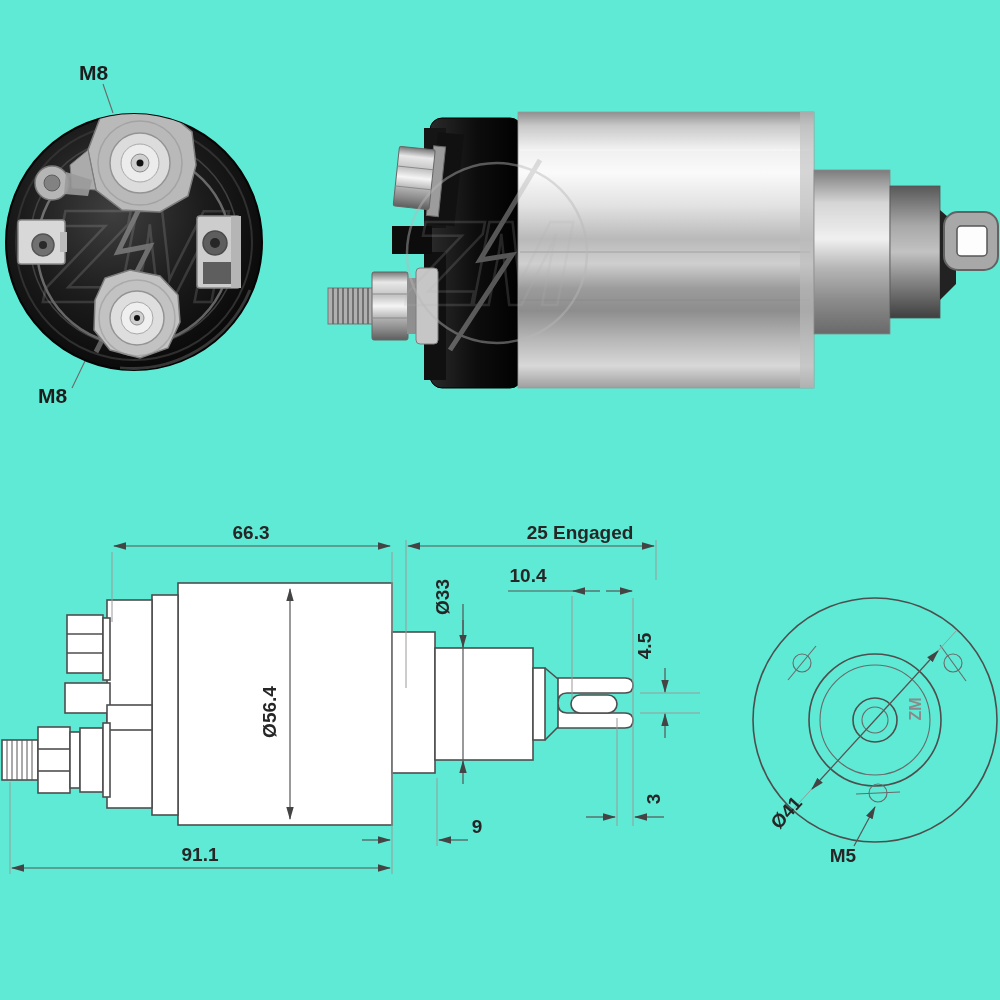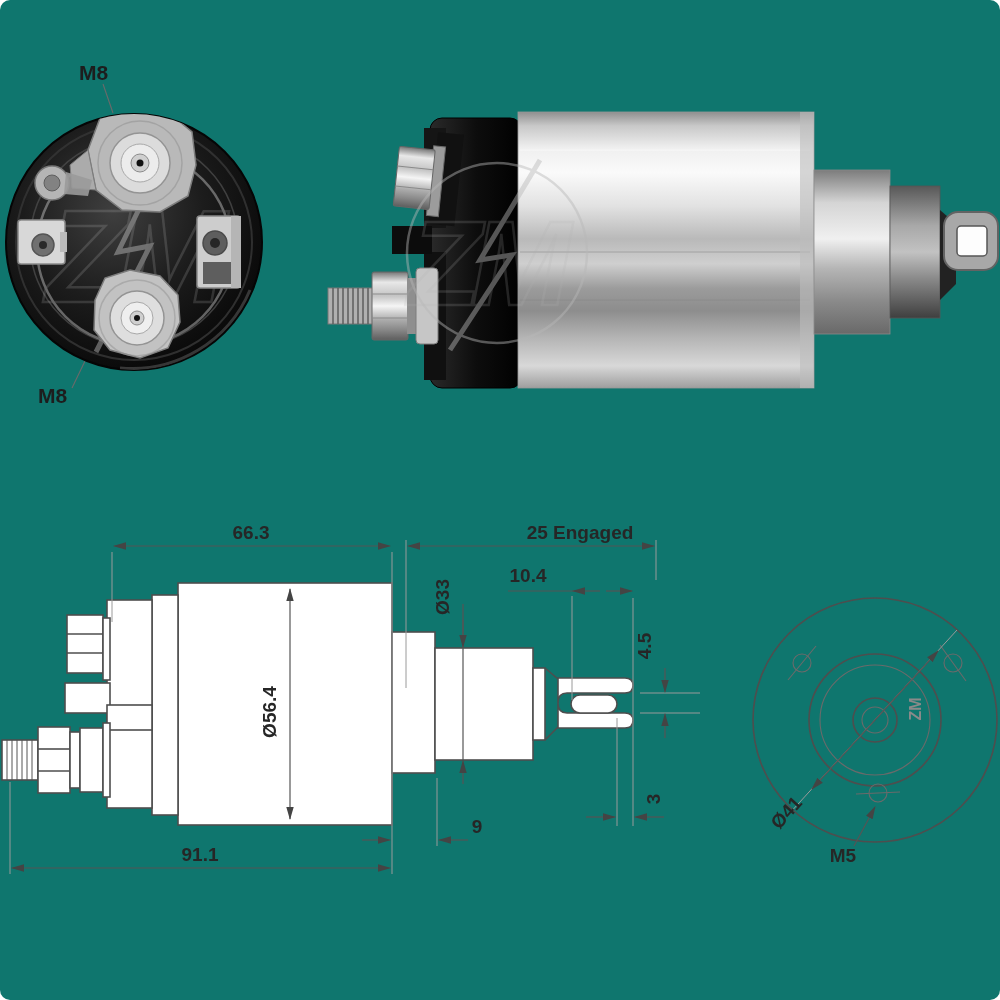--- a/index.html
+++ b/index.html
@@ -1,17 +1,17 @@
 <!DOCTYPE html>
 <html><head>
 <meta charset="utf-8">
 <style>
   html,body{margin:0;padding:0;background:#ffffff;}
-  .sheet{position:relative;width:1000px;height:1000px;background:#0f766e;overflow:hidden;
-         font-family:"Liberation Sans", sans-serif;border-radius:10px;}
+  .sheet{position:relative;width:1000px;height:1000px;background:#5eead4;overflow:hidden;
+         font-family:"Liberation Sans", sans-serif;}
   svg{display:block;}
   .ol{fill:#ffffff;stroke:#4e4e4e;stroke-width:1.6;}
   .ln{fill:none;stroke:#4e4e4e;stroke-width:1.6;}
   .thin{fill:none;stroke:#6a6a6a;stroke-width:1.1;}
   .ext{fill:none;stroke:#9a9a9a;stroke-width:1;}
   .dim{fill:none;stroke:#555555;stroke-width:1.2;}
   .dimtxt{font:700 19px "Liberation Sans", sans-serif;fill:#262626;}
   .dimtxt-s{font:700 16px "Liberation Sans", sans-serif;fill:#8a8a8a;}
   .m8txt{font:700 21px "Liberation Sans", sans-serif;fill:#1d1d1d;}
   .wm{font:italic 700 132px "Liberation Sans", sans-serif;fill:none;opacity:.42;letter-spacing:-10px;}

